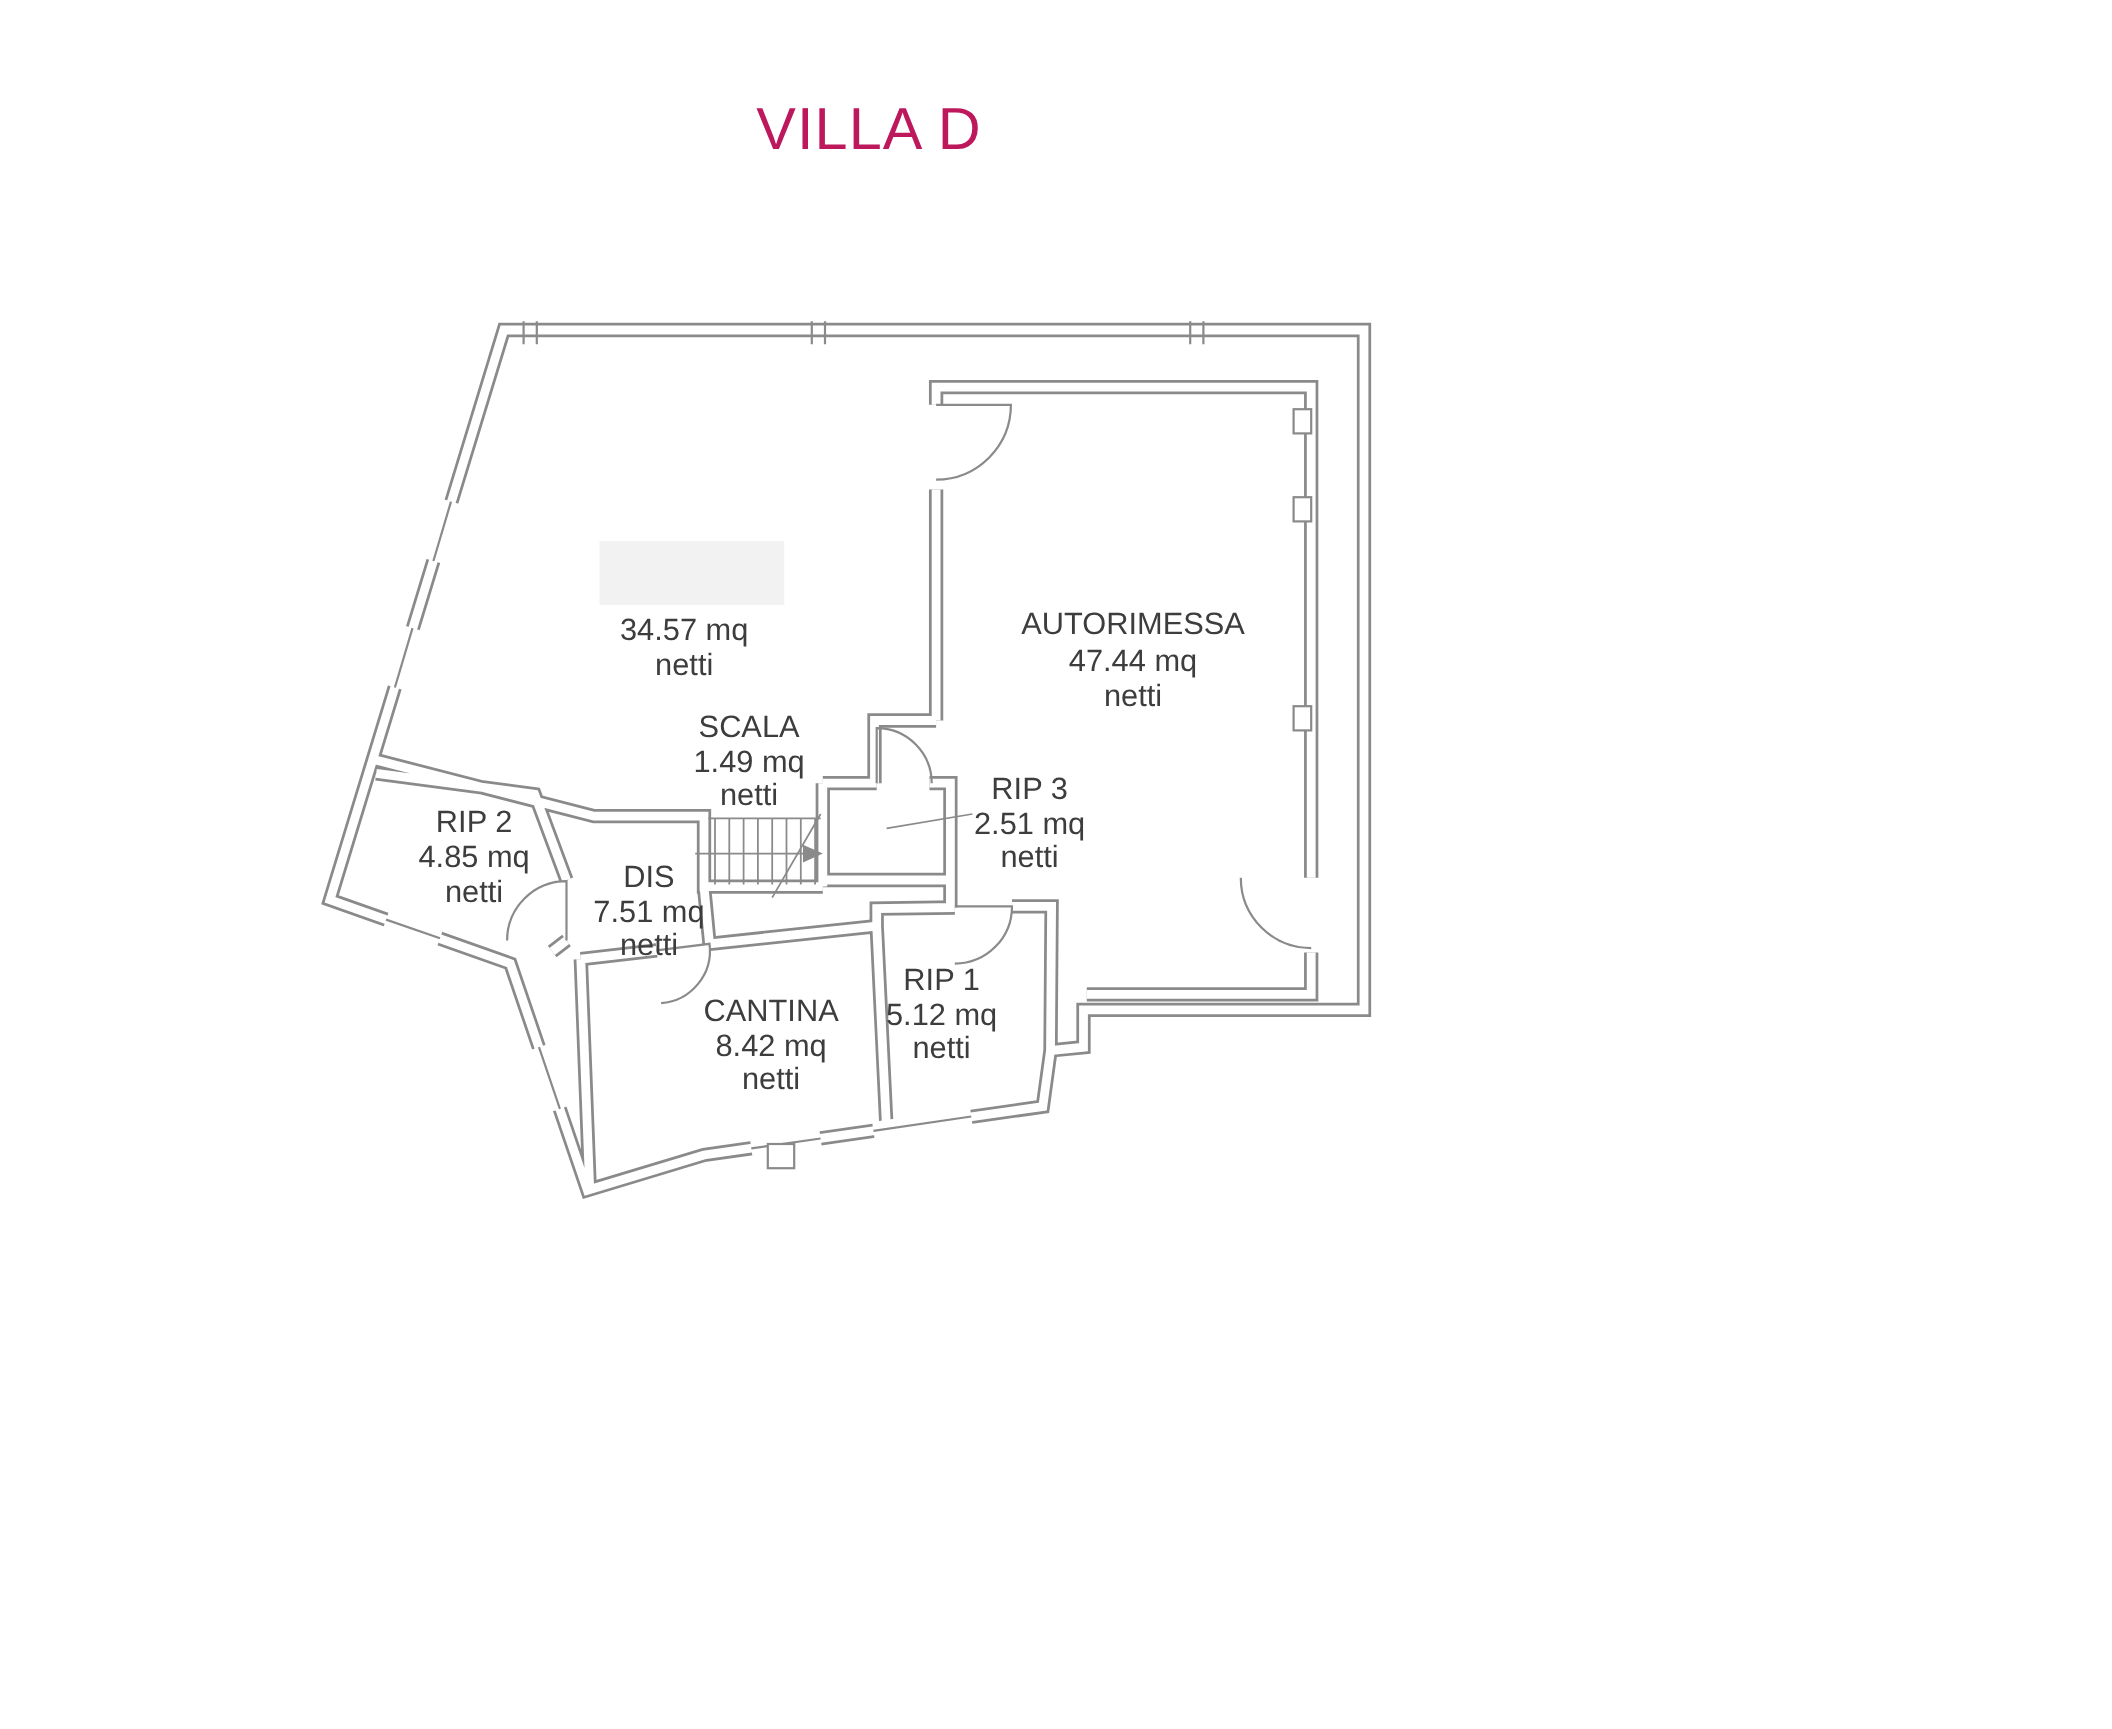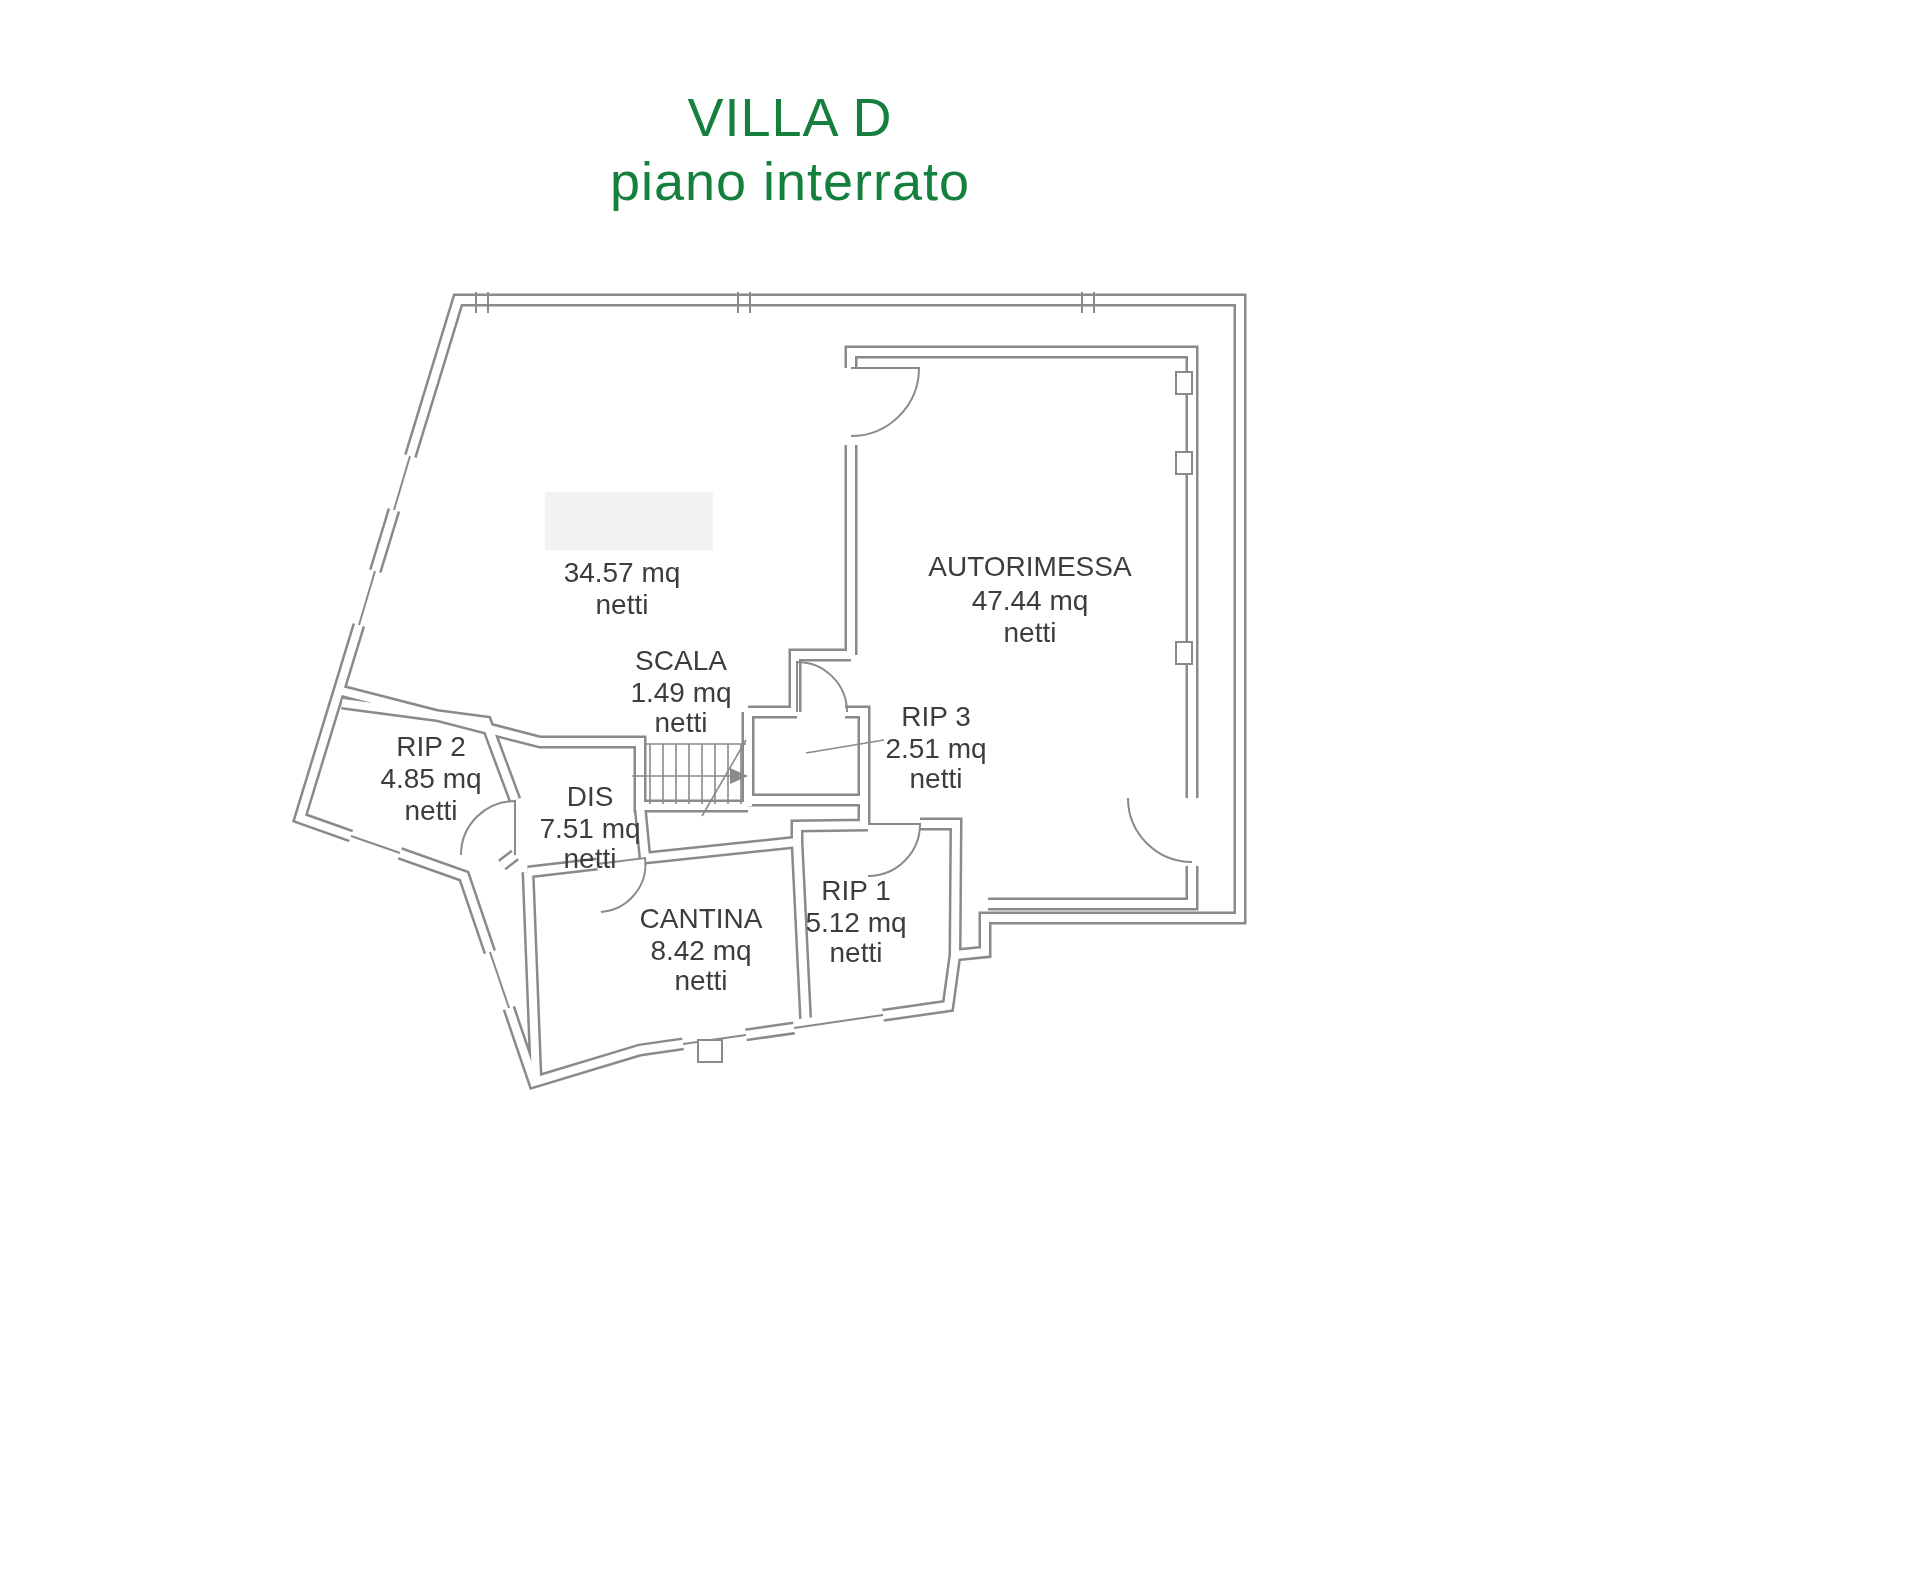--- a/index.html
+++ b/index.html
@@ -2,39 +2,38 @@
 <html><head>
 <meta charset="utf-8">
 <style>
   html,body{margin:0;padding:0;}
   body{
     width:1920px;height:1572px;background:#ffffff;position:relative;
     font-family:"Liberation Sans",sans-serif;overflow:hidden;
   }
   .title-block{
     position:absolute;top:86px;left:0;width:1580px;text-align:center;
-    color:#15803d;font-size:54px;line-height:1.18;letter-spacing:1px;
+    color:#be185d;font-size:54px;line-height:1.18;letter-spacing:1px;
   }
   svg.plan{position:absolute;left:0;top:0;}
   .wall-gray{fill:none;stroke:#8a8a8a;stroke-width:13;stroke-linejoin:miter;stroke-linecap:butt;}
   .wall-white{fill:none;stroke:#ffffff;stroke-width:8;stroke-linejoin:miter;stroke-linecap:butt;}
   .thin{fill:none;stroke:#8a8a8a;stroke-width:2;}
   .thin15{fill:none;stroke:#8a8a8a;stroke-width:1.6;}
   .win-white{fill:none;stroke:#ffffff;stroke-width:16;stroke-linecap:butt;}
   .notch{fill:#ffffff;stroke:#8a8a8a;stroke-width:2;}
   .arrow-head{fill:#8a8a8a;stroke:none;}
   .redaction{fill:#f2f2f2;stroke:none;}
   text{fill:#3d3d3d;font-size:28px;text-anchor:middle;font-family:"Liberation Sans",sans-serif;}
 </style>
 </head>
 <body>
 
 <div class="title-block">
   <div>VILLA D</div>
-  <div>piano interrato</div>
 </div>
 
 <svg class="plan" width="1920" height="1572" viewBox="0 0 1920 1572">
 
   <defs>
     <path id="wallpath" d="
       M458,300 L1240,300 L1240,918 L985,918 L985,952 L955,955 L948,1006 L640,1050 L534,1082 L464,876 L300,818 Z
       M851,655 L851,445 M851,368 L851,352 L1192,352 L1192,798 M1192,866 L1192,904 L988,904
       M851,655 L795,655 L795,712 M748,712 L797,712 M845,712 L864,712 L864,825
       M748,712 L748,806 M748,800 L864,800

